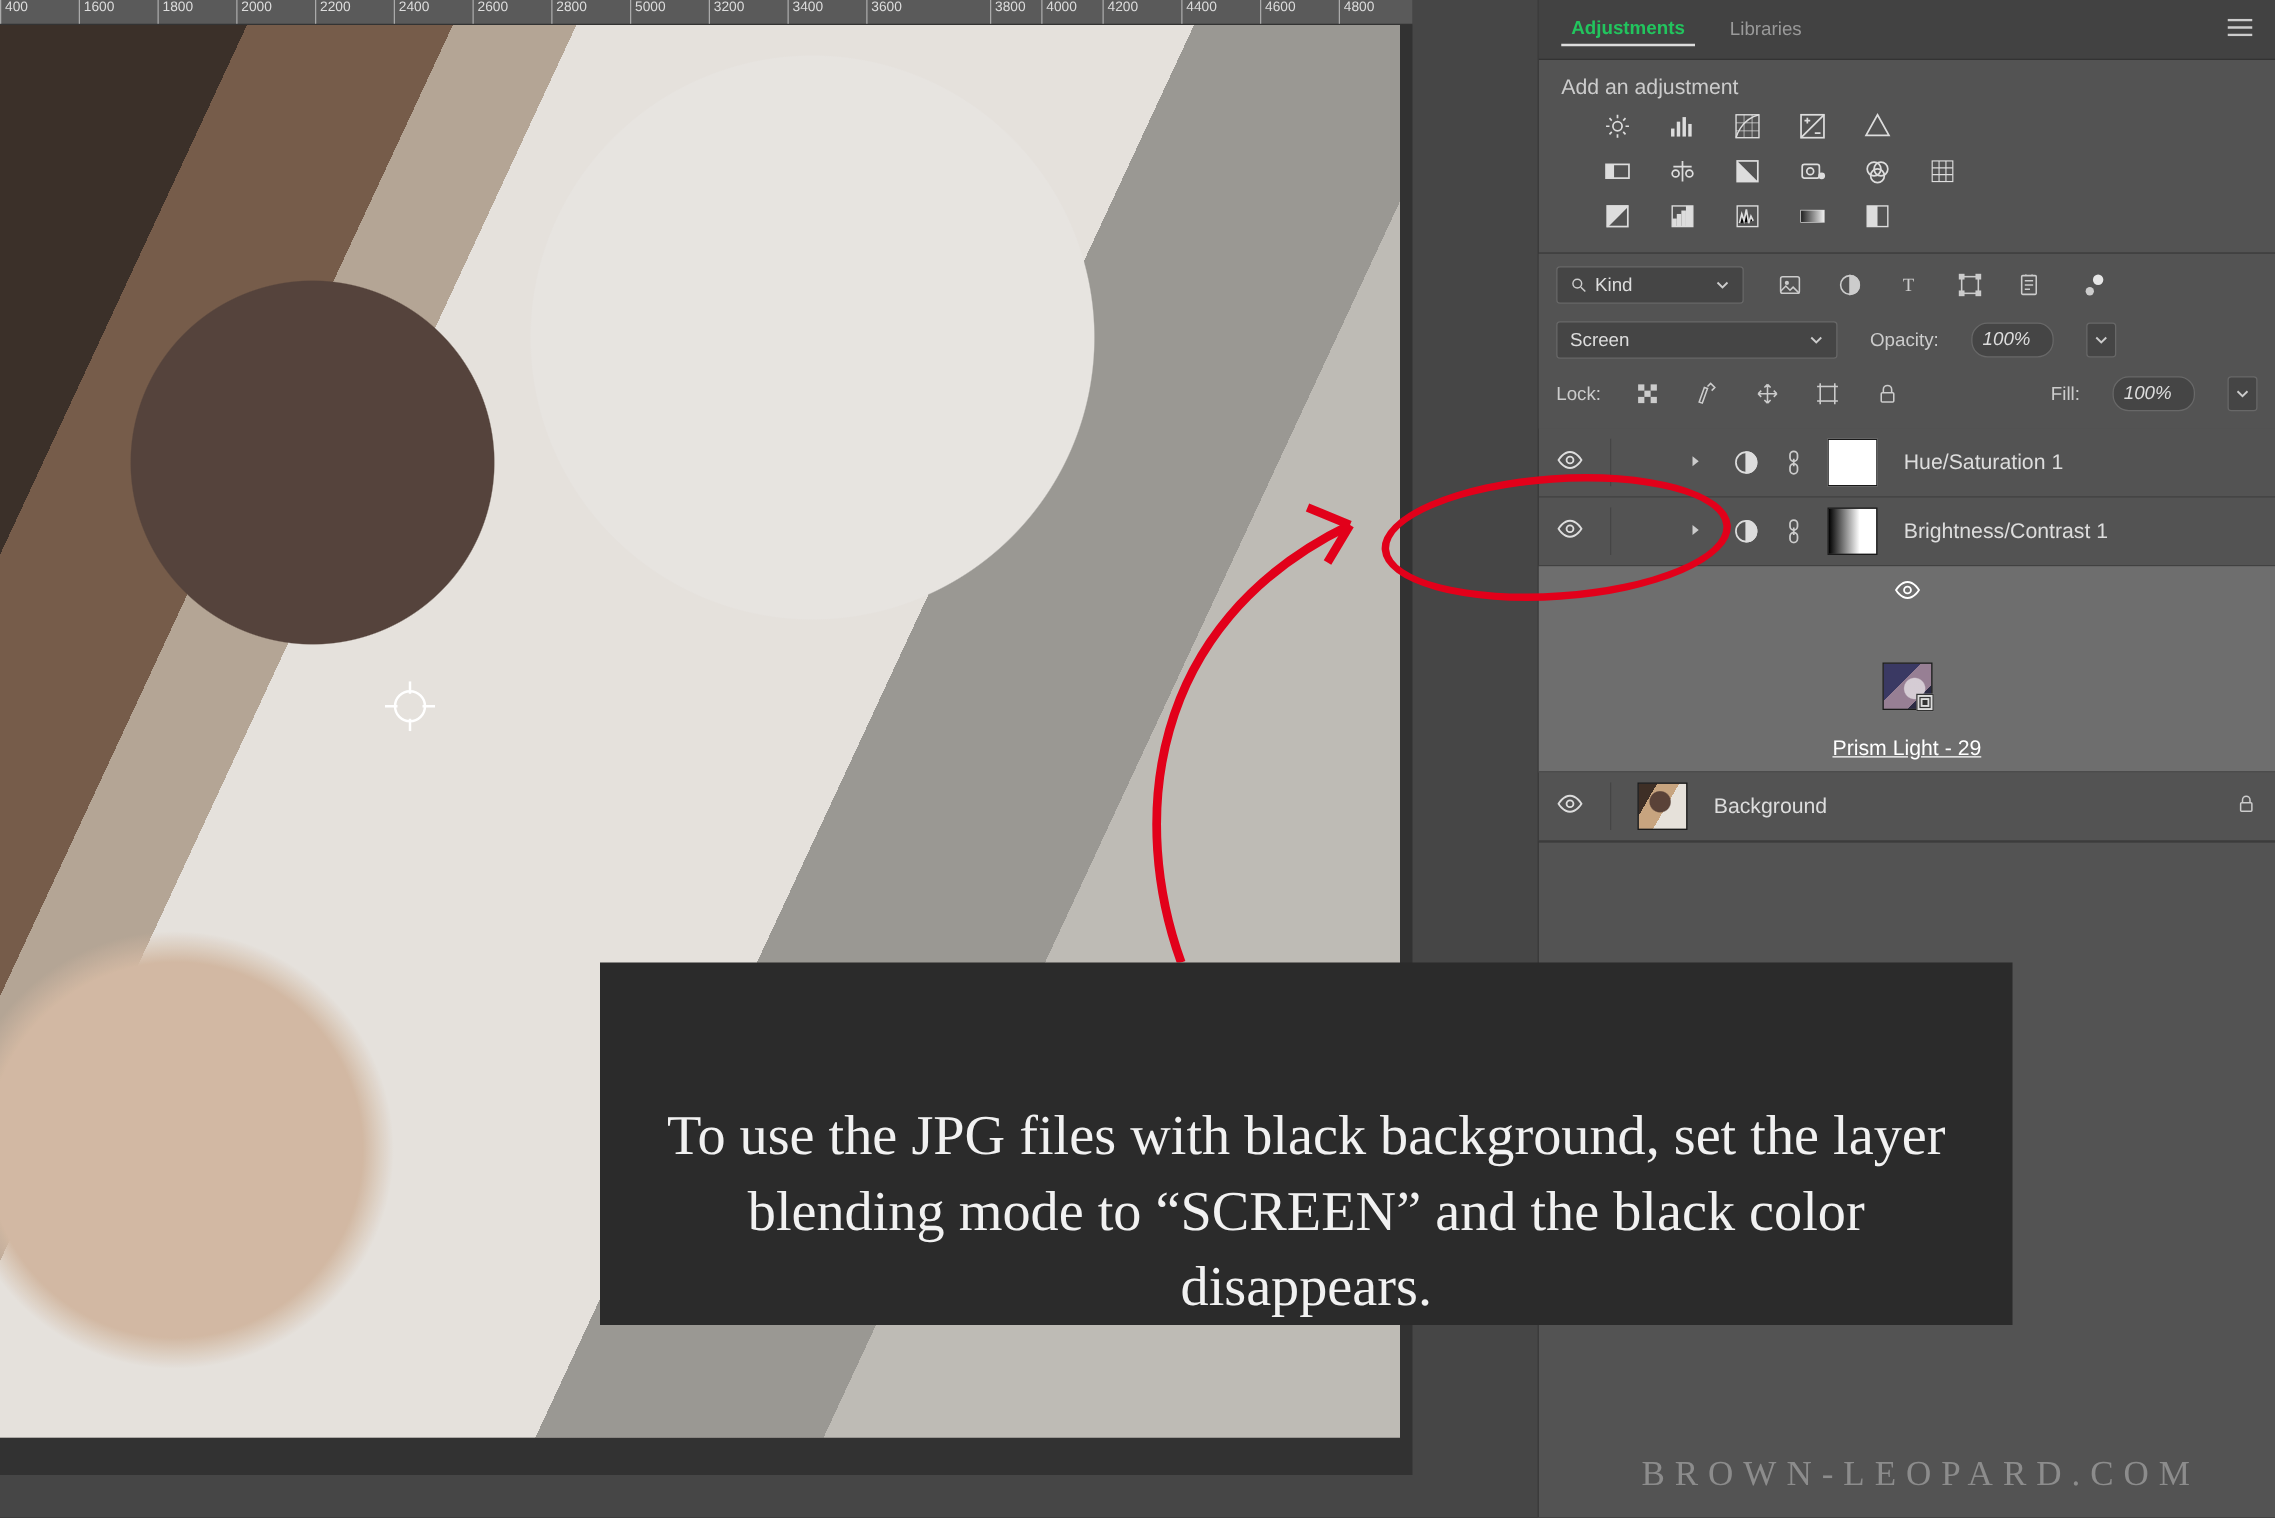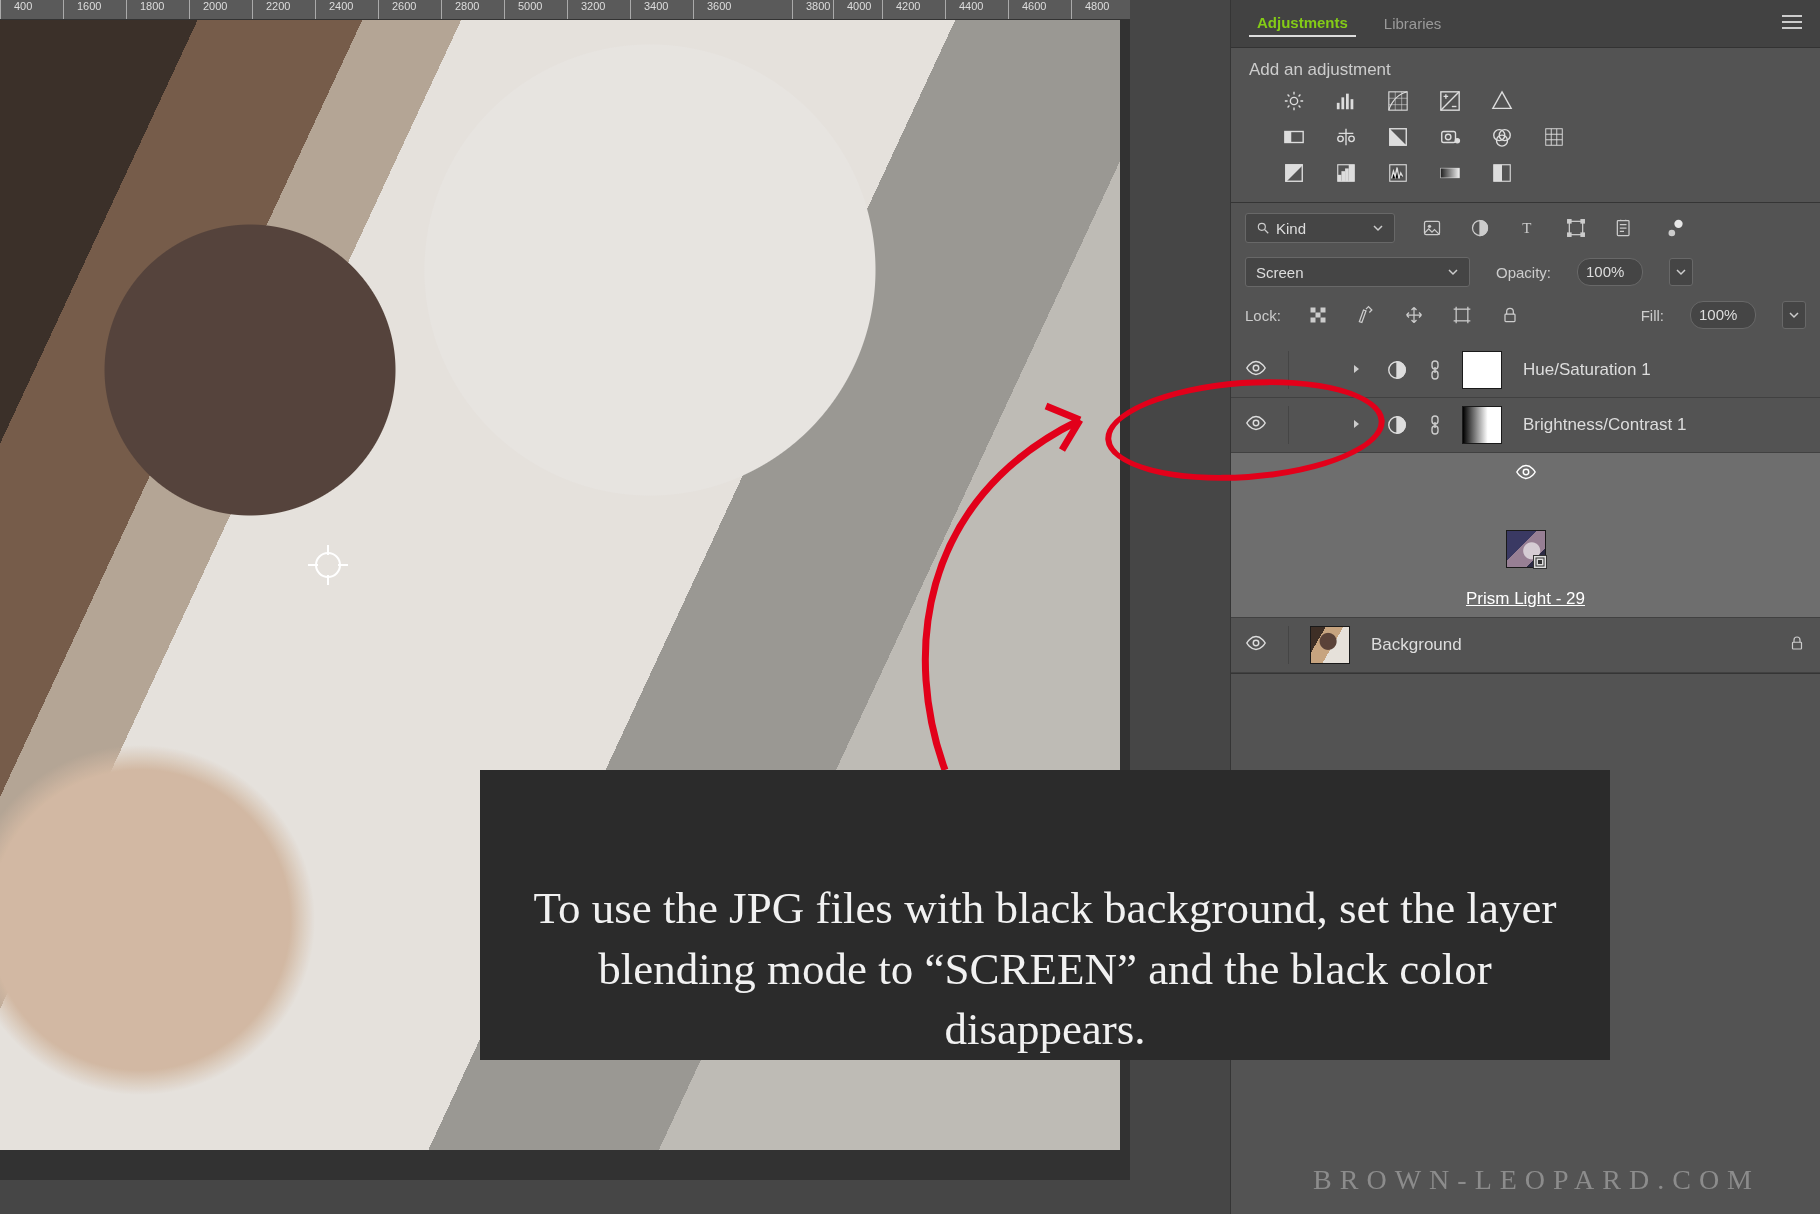--- a/index.html
+++ b/index.html
@@ -20,21 +20,21 @@
     left: 0; top: 0; width: 1130px; height: 1180px;
     background: #323232;
   }
   .ruler {
     position: absolute;
     left: 0; top: 0; width: 1130px; height: 20px;
     background: #5a5a5a;
     border-bottom: 1px solid #333;
     overflow: hidden;
   }
-  .ruler-tick { position: absolute; top: 0; height: 20px; border-left: 1px solid #aaa; padding-left: 13px; font-size: 11px; color: #ddd; text-align: right; }
+  .ruler-tick { position: absolute; top: 0; height: 20px; border-left: 1px solid #aaa; padding-left: 3px; font-size: 11px; color: #ddd; text-align: right; }
   .canvas {
     position: absolute;
     left: 0; top: 20px; width: 1120px; height: 1130px;
     background:
       radial-gradient(circle at 250px 350px, #5a4238 0 145px, transparent 146px),
       radial-gradient(circle at 650px 250px, #e8e4df 0 225px, transparent 226px),
       radial-gradient(circle at 140px 900px, #d9b79a 0 150px, transparent 175px),
       linear-gradient(115deg, #3e2f26 0 12%, #7d5b42 12% 22%, #b9a48f 22% 28%, #e6e1da 28% 58%, #9b9891 58% 72%, #bfbbb3 72% 100%),
       #bcb6ac;
     filter: saturate(0.75);
@@ -51,21 +51,21 @@
     font-size: 15px;
     color: #ccc;
   }
   .panel { border-bottom: 1px solid #353535; }
   .panel-head {
     display: flex; align-items: center; gap: 20px;
     padding: 10px 18px;
     background: #424242;
     border-bottom: 1px solid #333;
   }
-  .tab { padding: 4px 8px; font-weight: bold; color: #84cc16; cursor: pointer; }
+  .tab { padding: 4px 8px; font-weight: bold; color: #22c55e; cursor: pointer; }
   .tab.active { border-bottom: 2px solid #ddd; }
   .tab.inactive { color: #9a9a9a; font-weight: normal; }
   .panel-menu { margin-left: auto; color:#ccc; }
   .adj-body { padding: 12px 18px 18px; font-size: 17px; }
   .adjust-icons { margin-top: 10px; display: flex; flex-direction: column; gap: 14px; padding-left: 30px;}
   .adjust-row { display: flex; gap: 22px; }
   .adj-icon { width: 30px; height: 22px; display:flex; align-items:center; justify-content:center; color:#d9d9d9; cursor:pointer; }
   .adj-icon svg { width: 100%; height: 100%; }
 
   
@@ -76,21 +76,21 @@
   .row { display:flex; align-items:center; gap:26px; margin-bottom: 14px; }
   .dropdown {
     display:flex; align-items:center; justify-content:space-between;
     height:30px; padding:0 10px;
     background:#454545; border:1px solid #686868; border-radius:3px;
     font-size:15px; color:#ddd; cursor:pointer;
   }
   .mini-icon { color:#ccc; display:inline-flex; align-items:center; justify-content:center; cursor:pointer; width:22px; height:22px; }
   .mini-icon svg { width:20px; height:20px; }
   .label-txt { color:#ccc; font-size:15px; }
-  .value-box { width:66px; height:28px; text-align:left; padding:0 8px; background:#454545; border:1px solid #686868; border-radius:13px; font-size:15px; color:#ddd; line-height:26px;}
+  .value-box { width:66px; height:28px; text-align:left; padding:0 8px; background:#454545; border:1px solid #686868; border-radius:13px; font-size:15px; color:#ddd; line-height:26px;font-style:italic;}
   .chev-box { width:24px; height:28px; background:#454545; border:1px solid #686868; border-radius:3px; display:flex; align-items:center; justify-content:center;}
 
   .layer-list { }
   .layer-row {
     display:flex; align-items:center; gap:21px;
     padding: 8px 14px;
     border-bottom:1px solid #414141;
     font-size: 17px; color:#ddd;
   }
   .layer-row.selected { background:#6e6e6e; color:#fff;flex-direction:column; }

